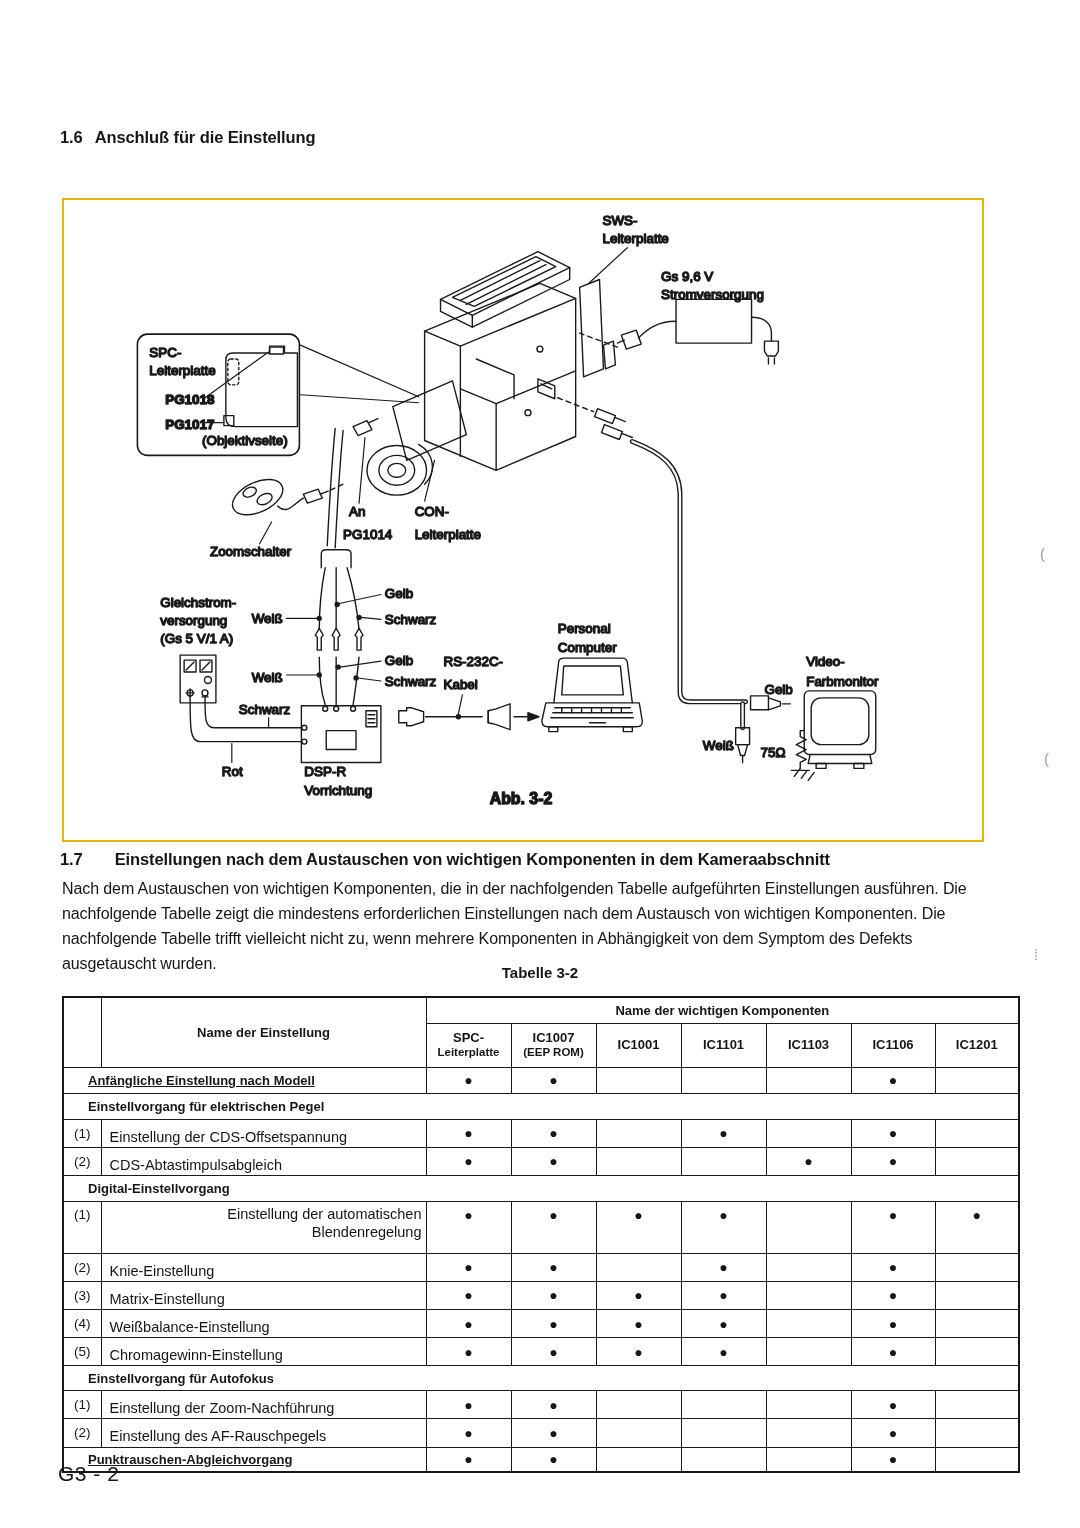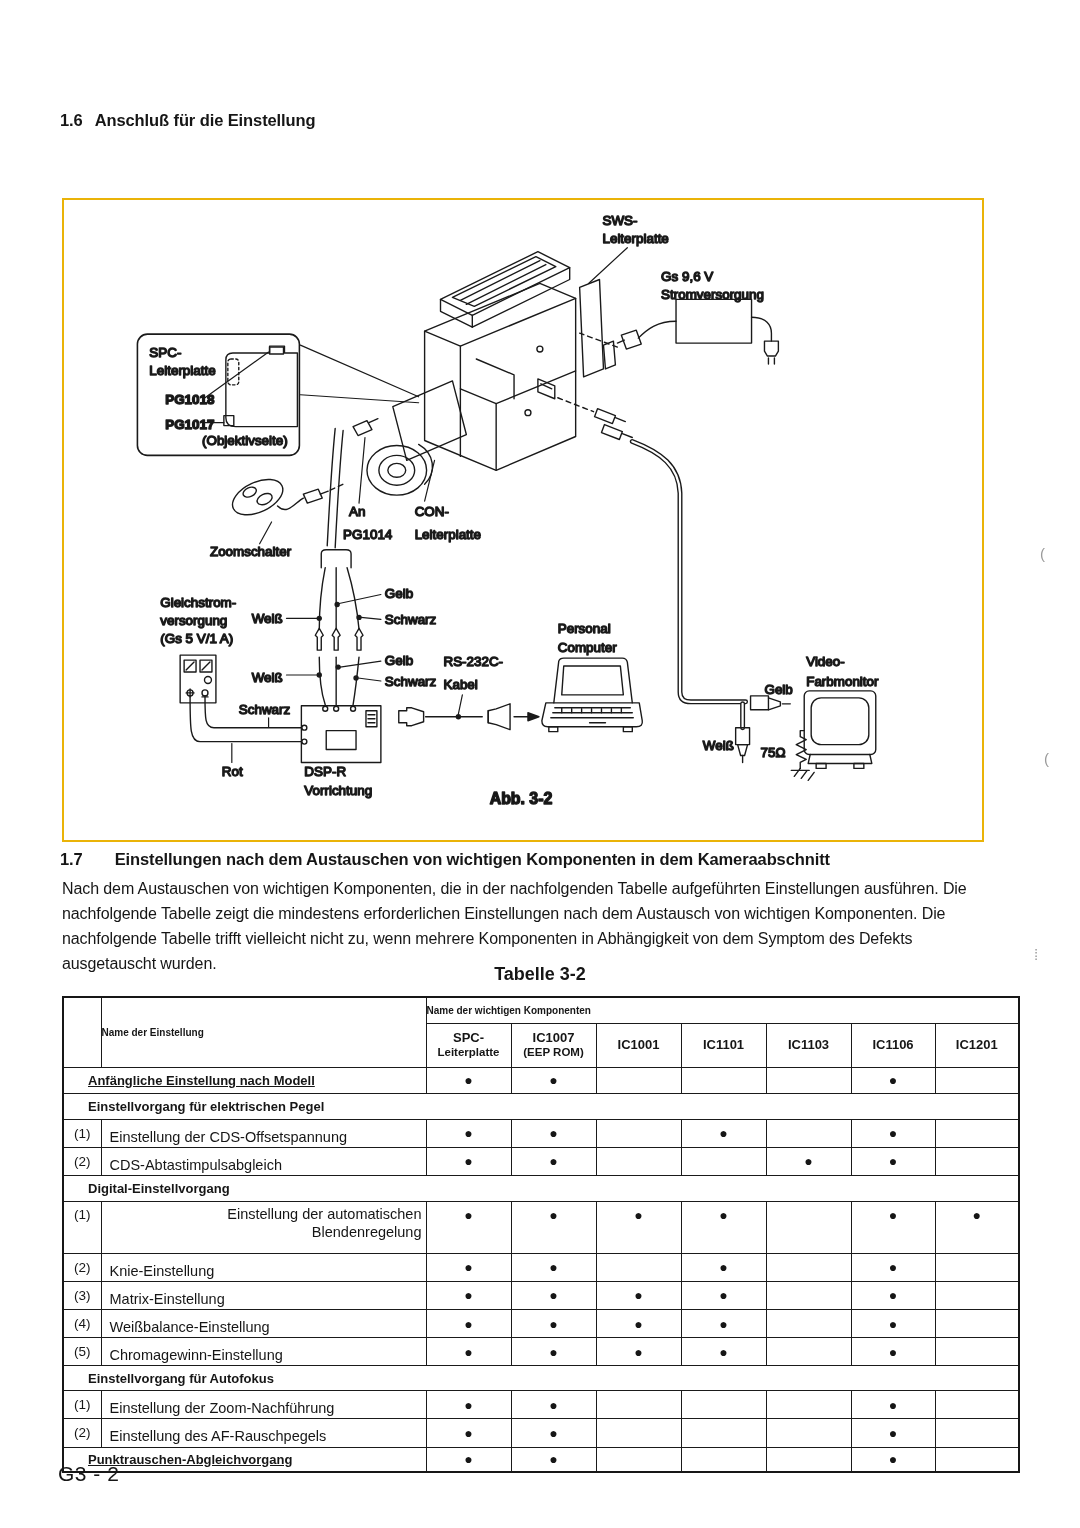--- a/index.html
+++ b/index.html
@@ -3,24 +3,24 @@
 <meta charset="utf-8">
 <style>
   html,body{margin:0;padding:0;background:#e8e8e8;}
   .page{
     position:relative;width:1080px;height:1528px;background:#ffffff;
     font-family:"Liberation Sans",sans-serif;color:#161616;overflow:hidden;
   }
   .h-sec{position:absolute;display:flex;gap:12px;font-weight:bold;font-size:16.5px;letter-spacing:-0.1px;}
   .p-body{position:absolute;font-size:16px;line-height:25px;letter-spacing:-0.1px;}
   .fig{position:absolute;left:62px;top:198px;width:918px;height:640px;border:2px solid #eab308;}
-  .tcap{position:absolute;left:62px;top:964px;width:956px;text-align:center;font-weight:bold;font-size:18px;}
+  .tcap{position:absolute;left:62px;top:964px;width:956px;text-align:center;font-weight:bold;font-size:15px;}
   .dtable{position:absolute;left:62px;top:996px;border-collapse:collapse;table-layout:fixed;width:956px;border:2.5px solid #171717;}
   .dtable td{border:1.4px solid #1a1a1a;padding:0;vertical-align:middle;overflow:hidden;}
-  .dtable .hd{font-weight:bold;text-align:left;font-size:10px;}
+  .dtable .hd{font-weight:bold;text-align:center;font-size:13px;}
   .dtable .comp{font-weight:bold;text-align:center;font-size:13px;line-height:1.2;}
   .dtable .comp .l2{font-size:11.5px;}
   .dtable .comp .l2:empty{display:none;}
   .dtable .c0{text-align:center;font-size:13.5px;}
   .dtable .name{font-size:14.5px;padding:8px 4px 1px 8px;white-space:pre-line;line-height:1.25;}
   .dtable .sec{font-weight:bold;font-size:13px;padding-left:24px;}
   .dtable .bl{font-weight:bold;font-size:13px;padding-left:24px;text-decoration:underline;}
   .dtable .dot{text-align:center;font-size:14px;line-height:1;}
   .r26{height:26px;}.r25{height:25px;}.r52{height:52px;}.hr1{height:26px;}.hr2{height:44px;}
   .vtop td{vertical-align:top;text-align:right;}
@@ -31,21 +31,21 @@
   .artifact{position:absolute;color:#9a9a9a;font-size:15px;}
   svg text{font-family:"Liberation Sans",sans-serif;font-size:13.5px;fill:#141414;}
   svg text.b{font-weight:bold;}
   svg text.cap{font-size:16px;font-weight:bold;}
 </style>
 </head>
 <body>
 
 <div class="page">
 
-  <div class="h-sec" style="left:60px;top:111px;">
+  <div class="h-sec" style="left:60px;top:128px;">
     <span>1.6</span>
     <span>Anschluß für die Einstellung</span>
   </div>
 
   <div class="fig">
     <svg viewBox="0 0 918 640" width="914" height="636">
       <g stroke="#1a1a1a" stroke-width="1.4" fill="none" stroke-linejoin="round" stroke-linecap="round">
 
         <g>
 

